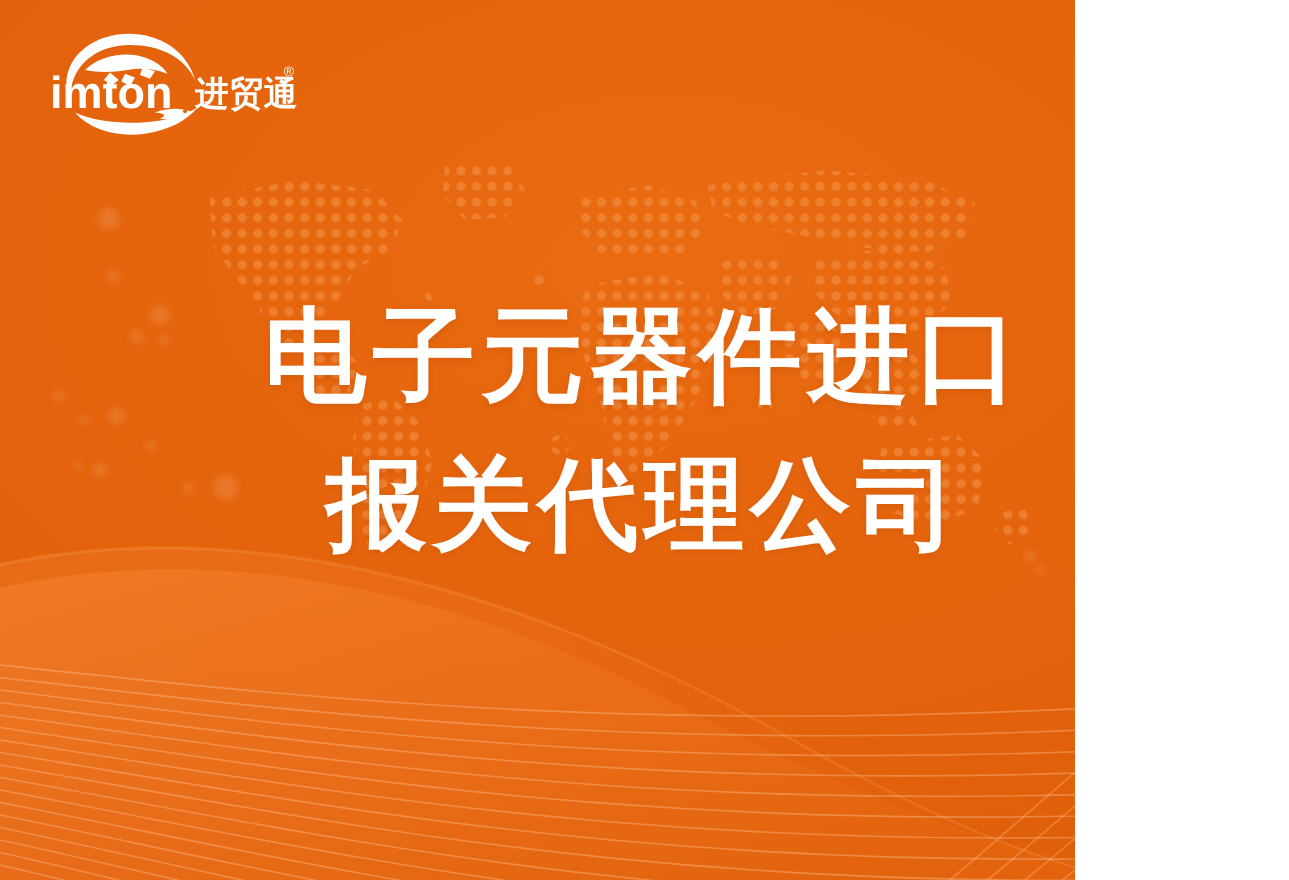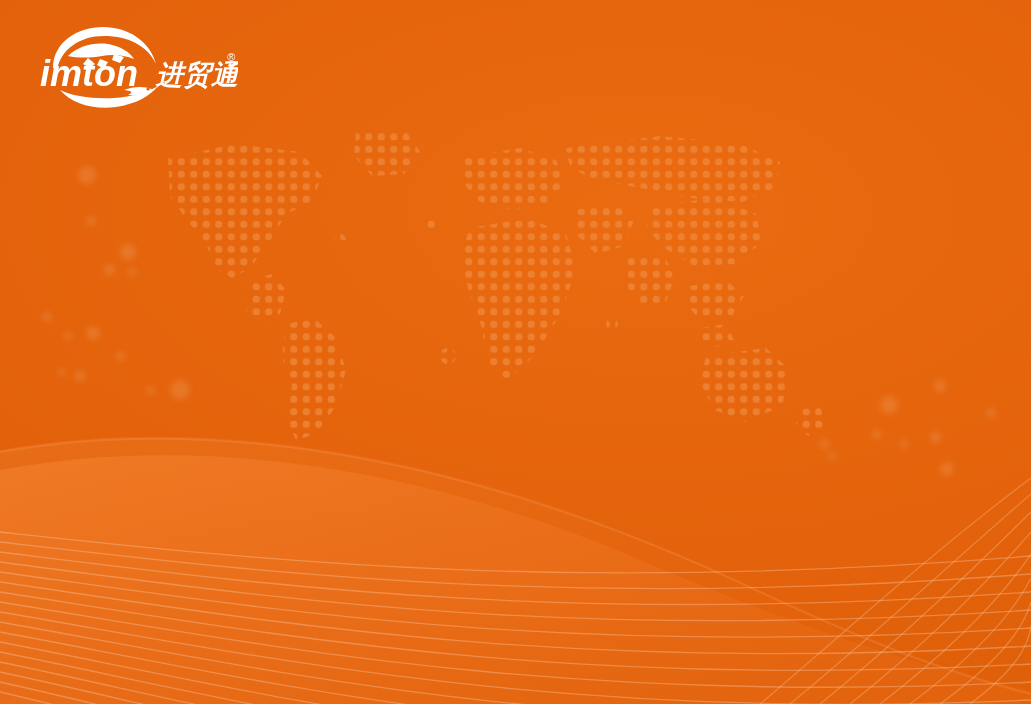--- a/index.html
+++ b/index.html
@@ -6,25 +6,24 @@
     margin: 0;
     padding: 0;
     background: #ffffff;
   }
   body {
     font-family: "Liberation Sans", sans-serif;
   }
 
   #banner {
     position: relative;
-    width: 1031px;
+    width: 860px;
     height: 704px;
     overflow: hidden;
     background: #c2410c;
-    font-style: italic;
   }
 
   
   .bg-base {
     position: absolute;
     inset: 0;
     background:
       radial-gradient(120% 90% at 62% 30%, #ea6b10 0%, #e3620b 55%, #dd5e09 100%);
   }
 
@@ -255,14 +254,18 @@
       </g>
 
       <text x="2" y="62" font-family="'Liberation Sans', sans-serif" font-size="36" font-weight="bold" fill="#ffffff">imton</text>
 
       <text x="118" y="60" font-family="'Liberation Sans', sans-serif" font-size="27" font-weight="bold" fill="#ffffff" letter-spacing="0.5">进贸通</text>
 
       <text x="189" y="37" font-family="'Liberation Sans', sans-serif" font-size="11" fill="#ffffff">®</text>
     </svg>
   </div>
 
+  <div class="headline">
+    <span class="line line-1">电子元器件进口</span>
+    <span class="line line-2">报关代理公司</span>
+  </div>
 
 </div>
 
 </body></html>

